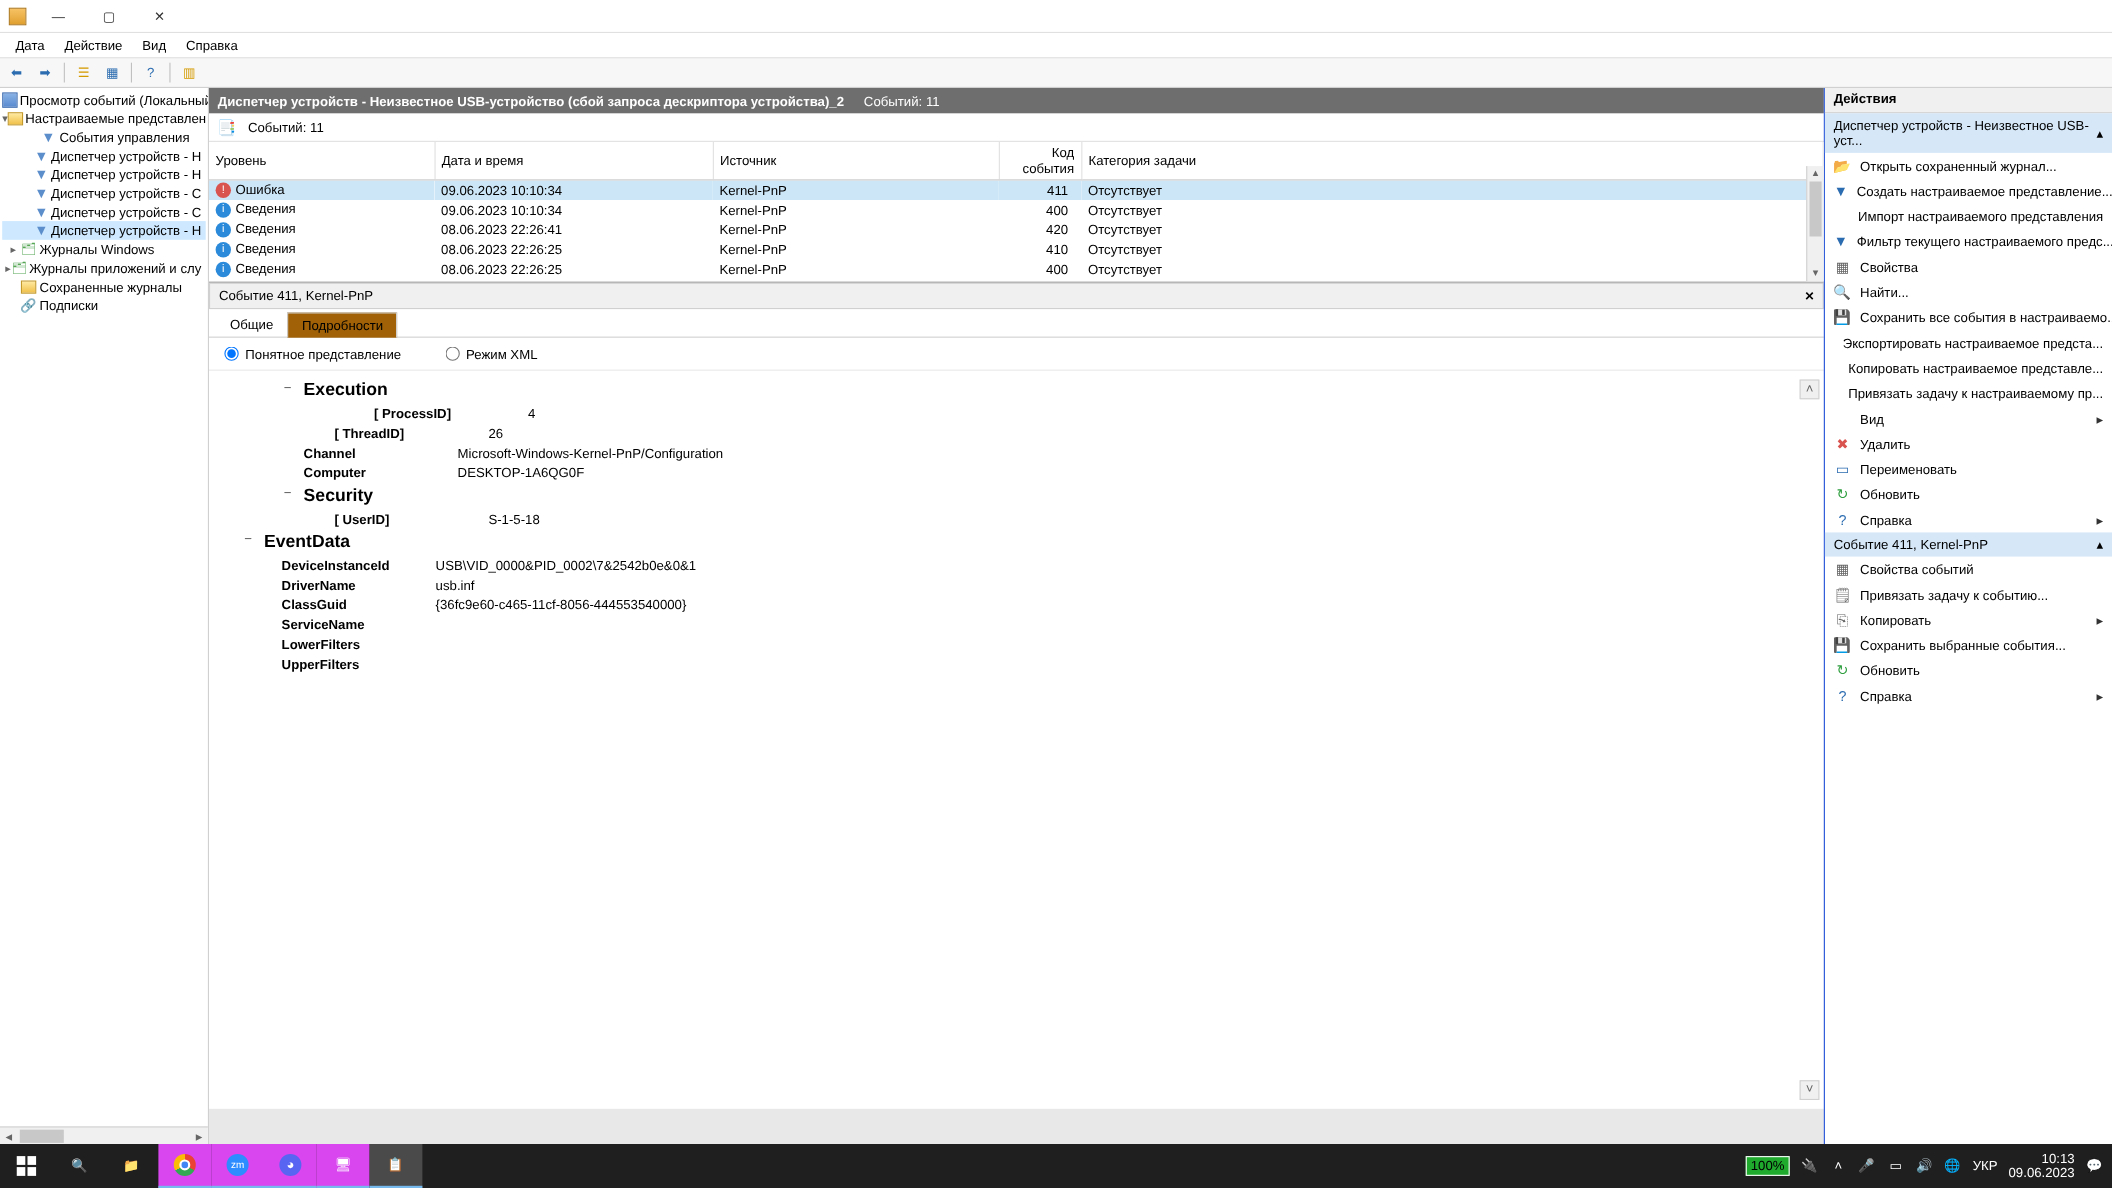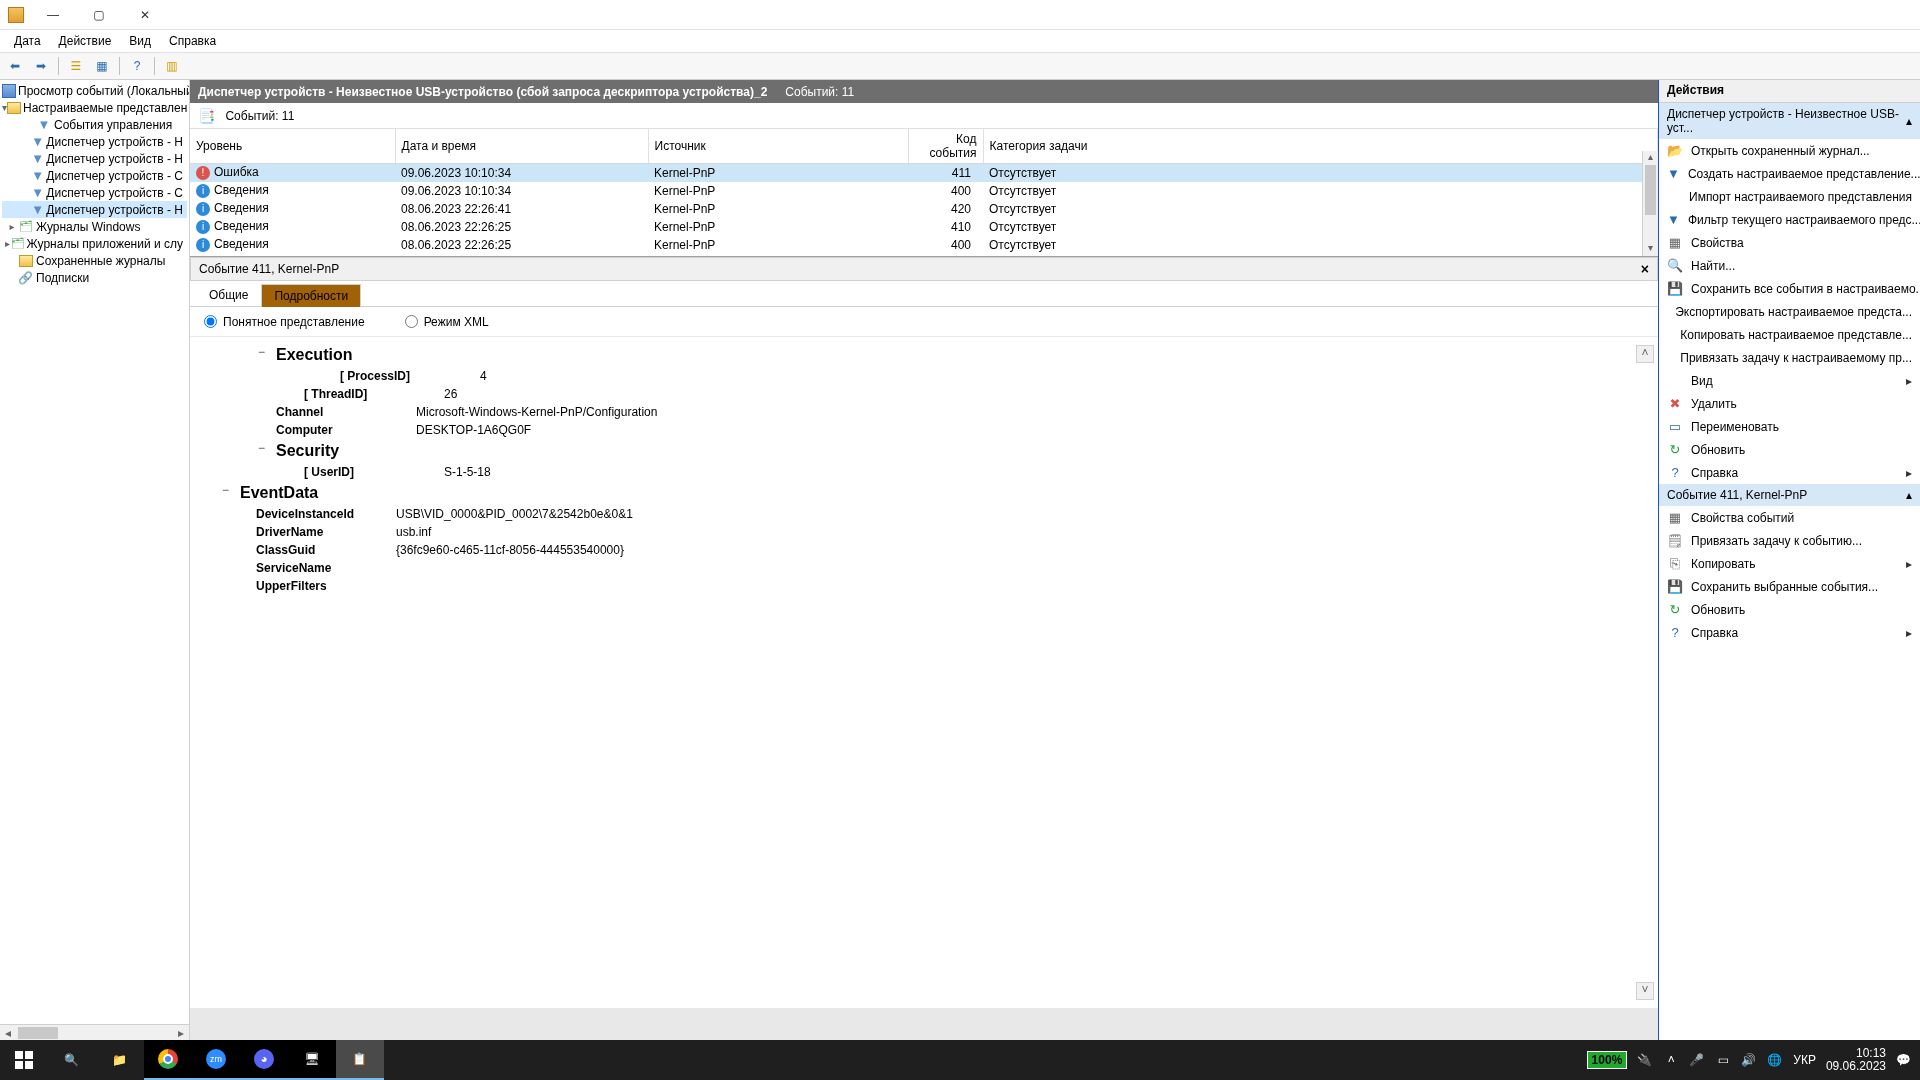--- a/index.html
+++ b/index.html
@@ -81,23 +81,23 @@
 .actions { width: 262px; border-left: 1px solid #1d4ed8; display: flex; flex-direction: column; }
 .actions-header { height: 23px; background: #f0f0f0; border-bottom: 1px solid #d0d0d0; padding: 3px 8px; font-weight: bold; }
 .actions-section-title { background: #d6e8f8; padding: 4px 8px; display: flex; justify-content: space-between; align-items: center; }
 .action-item { display: flex; align-items: center; padding: 3px 8px; height: 23px; gap: 8px; white-space: nowrap; overflow: hidden; }
 .action-item .ai-icon { width: 16px; height: 16px; display: flex; align-items:center; justify-content:center; font-size: 13px; }
 .action-item .arrow { margin-left: auto; color: #333; }
 
 
 .taskbar { position: absolute; left: 0; right: 0; bottom: 0; height: 40px; background: #1f1f1f; display: flex; align-items: center; color: #fff; }
 .taskbar .tb-btn { width: 48px; height: 40px; display: flex; align-items:center; justify-content:center; }
-.taskbar .tb-btn.active { background: #000000; border-bottom: 2px solid #76b9ed; }
+.taskbar .tb-btn.active { background: #d946ef; border-bottom: 2px solid #76b9ed; }
 .taskbar .tray { margin-left: auto; display: flex; align-items: center; gap: 10px; padding-right: 8px; font-size: 11px; }
-.tray .battery { background: #1faa2e; color: #000; padding: 1px 4px; border: 1px solid #fff; font-weight: bold; }
+.tray .battery { background: #1faa2e; color: #000; padding: 1px 4px; border: 1px solid #fff; font-weight: normal; }
 .tray .clock { text-align: right; line-height: 1.1; }
 .tray .sysicon { width: 16px; text-align: center; }
 
 
 .col-blue{color:#2b6cb0}.col-green{color:#2e9e3f}.col-red{color:#d9534f}.col-gray{color:#666}.col-yellow{color:#d49b00}
 </style>
 </head>
 <body>
 
 <div class="titlebar">
@@ -341,20 +341,24 @@
             </div>
           <div class="pair">
               <span class="k">ClassGuid</span>
               <span>{36fc9e60-c465-11cf-8056-444553540000}</span>
             </div>
           <div class="pair">
               <span class="k">ServiceName</span>
               <span></span>
             </div>
           <div class="pair">
+              <span class="k">LowerFilters</span>
+              <span></span>
+            </div>
+          <div class="pair">
               <span class="k">UpperFilters</span>
               <span></span>
             </div>
         </div>
         <div class="detail-vscroll">
           <div class="arr">˄</div>
           <div class="arr" style="position:absolute;bottom:0;left:0;right:0">˅</div>
         </div>
       </div>
     </div>

